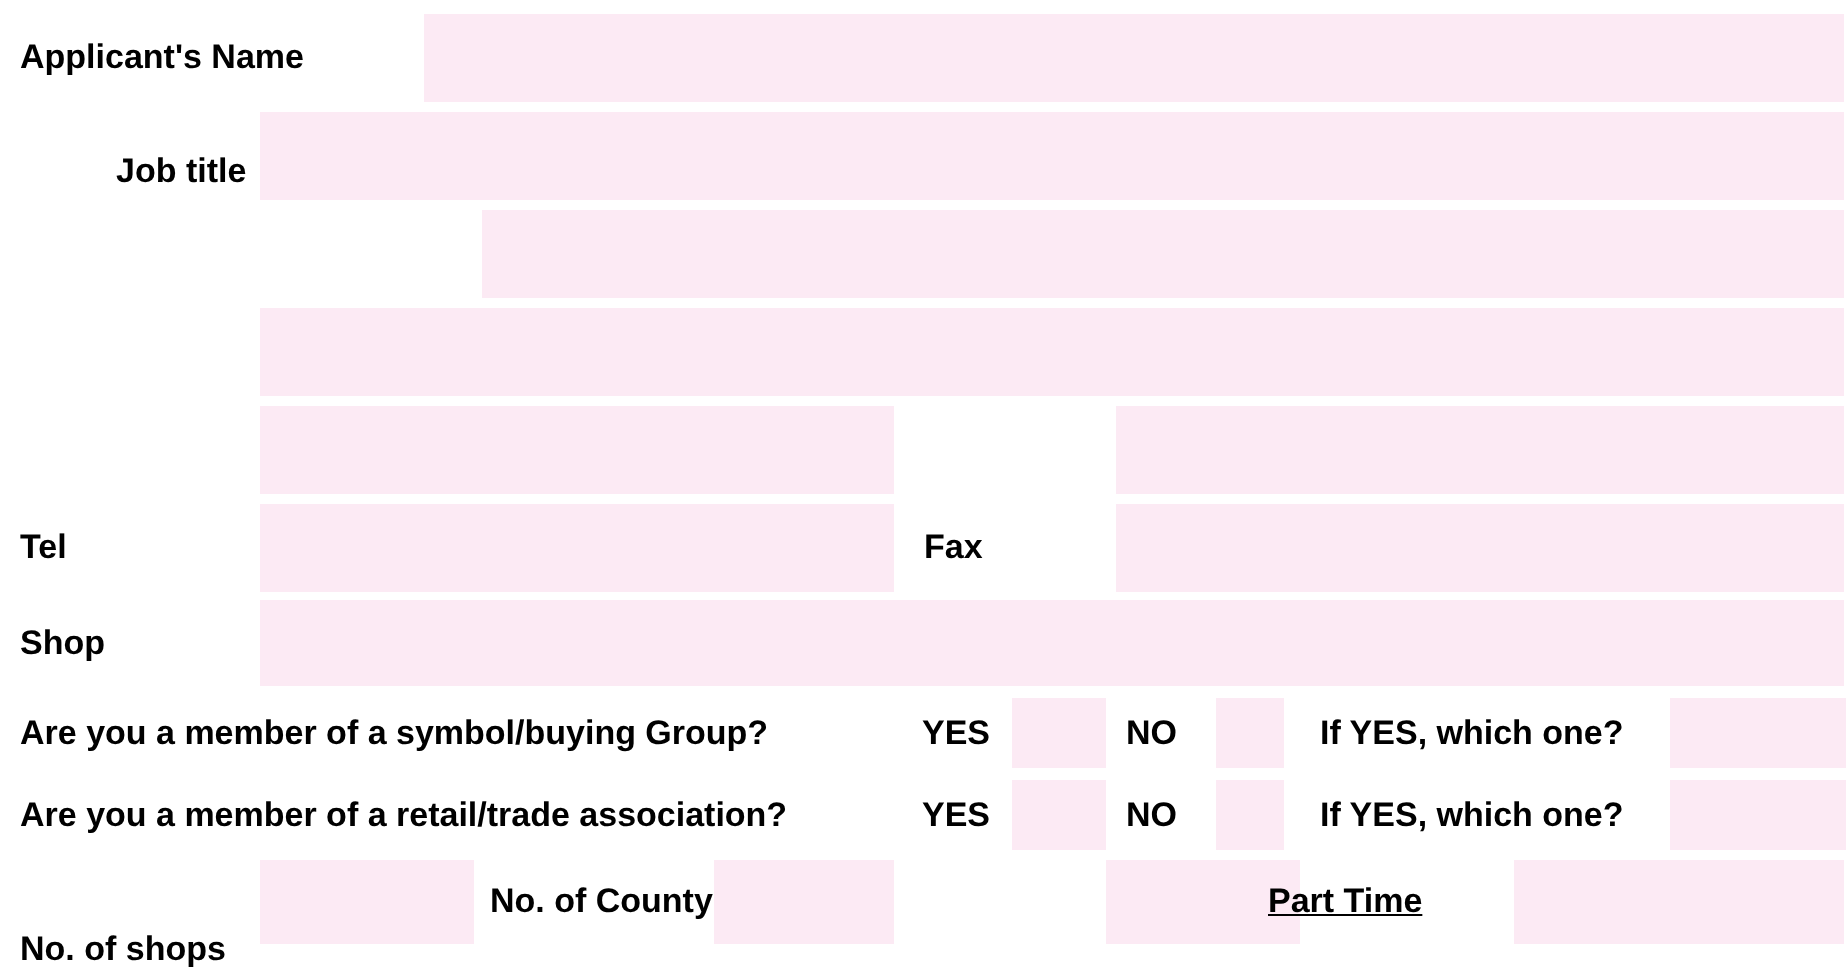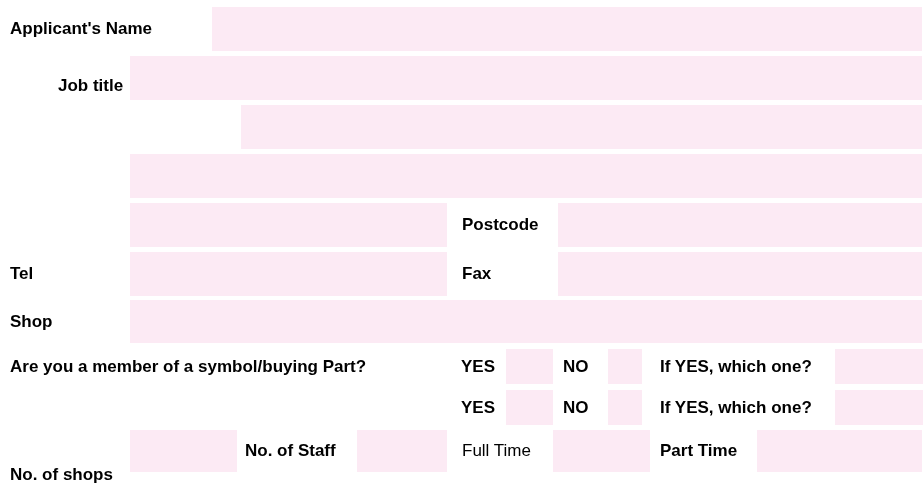--- a/index.html
+++ b/index.html
@@ -76,67 +76,66 @@
   #q2-no-box    { left: 608px; top: 390px; width: 34px; height: 35px; }
   #q2-followup  { left: 660px; top: 390px; line-height: 35px; }
   #q2-which-box { left: 835px; top: 390px; width: 88px; height: 35px; }
   
   #lbl-shops     { left: 10px;  top: 454px; line-height: 42px; }
   #fld-shops     { left: 130px; top: 430px; width: 107px; height: 42px; }
   #lbl-staff     { left: 245px; top: 430px; line-height: 42px; }
   #fld-staff     { left: 357px; top: 430px; width: 90px;  height: 42px; }
   #lbl-fulltime  { left: 462px; top: 430px; line-height: 42px; font-weight: normal; }
   #fld-fulltime  { left: 553px; top: 430px; width: 97px;  height: 42px; }
-  #lbl-parttime  { left: 660px; top: 430px; line-height: 42px; }
+  #lbl-parttime  { left: 634px; top: 430px; line-height: 42px; text-decoration: underline; }
   #fld-parttime  { left: 757px; top: 430px; width: 165px; height: 42px; }
 </style>
 </head>
 <body>
 
 <div class="page">
 
   <span class="lbl" id="lbl-applicant">Applicant's Name</span>
   <input class="fld" id="fld-applicant" type="text" style="">
 
   <span class="lbl" id="lbl-jobtitle">Job title</span>
   <input class="fld" id="fld-jobtitle" type="text" style="">
 
   <input class="fld" id="fld-shop" type="text" style="">
 
   <input class="fld" id="fld-address" type="text" style="">
 
   <input class="fld" id="fld-county" type="text" style="">
-  <span class="lbl" id="lbl-postcode">Postcode</span>
   <input class="fld" id="fld-postcode" type="text" style="">
 
   <span class="lbl" id="lbl-tel">Tel</span>
   <input class="fld" id="fld-tel" type="text" style="">
   <span class="lbl" id="lbl-fax">Fax</span>
   <input class="fld" id="fld-fax" type="text" style="">
 
   <span class="lbl" id="lbl-email">Shop</span>
   <input class="fld" id="fld-email" type="text" style="">
 
-  <span class="lbl" id="q1-text">Are you a member of a symbol/buying Part?</span>
+  <span class="lbl" id="q1-text">Are you a member of a symbol/buying Group?</span>
   <span class="lbl" id="q1-yes">YES</span>
   <input class="fld" id="q1-yes-box" type="text" style="">
   <span class="lbl" id="q1-no">NO</span>
   <input class="fld" id="q1-no-box" type="text" style="">
   <span class="lbl" id="q1-followup">If YES, which one?</span>
   <input class="fld" id="q1-which-box" type="text" style="">
 
+  <span class="lbl" id="q2-text">Are you a member of a retail/trade association?</span>
   <span class="lbl" id="q2-yes">YES</span>
   <input class="fld" id="q2-yes-box" type="text" style="">
   <span class="lbl" id="q2-no">NO</span>
   <input class="fld" id="q2-no-box" type="text" style="">
   <span class="lbl" id="q2-followup">If YES, which one?</span>
   <input class="fld" id="q2-which-box" type="text" style="">
 
   <span class="lbl" id="lbl-shops">No. of shops</span>
   <input class="fld" id="fld-shops" type="text" style="">
-  <span class="lbl" id="lbl-staff">No. of Staff</span>
+  <span class="lbl" id="lbl-staff">No. of County</span>
   <input class="fld" id="fld-staff" type="text" style="">
-  <span class="lbl" id="lbl-fulltime">Full Time</span>
   <input class="fld" id="fld-fulltime" type="text" style="">
   <span class="lbl" id="lbl-parttime">Part Time</span>
   <input class="fld" id="fld-parttime" type="text" style="">
 
 </div>
 
 </body></html>

